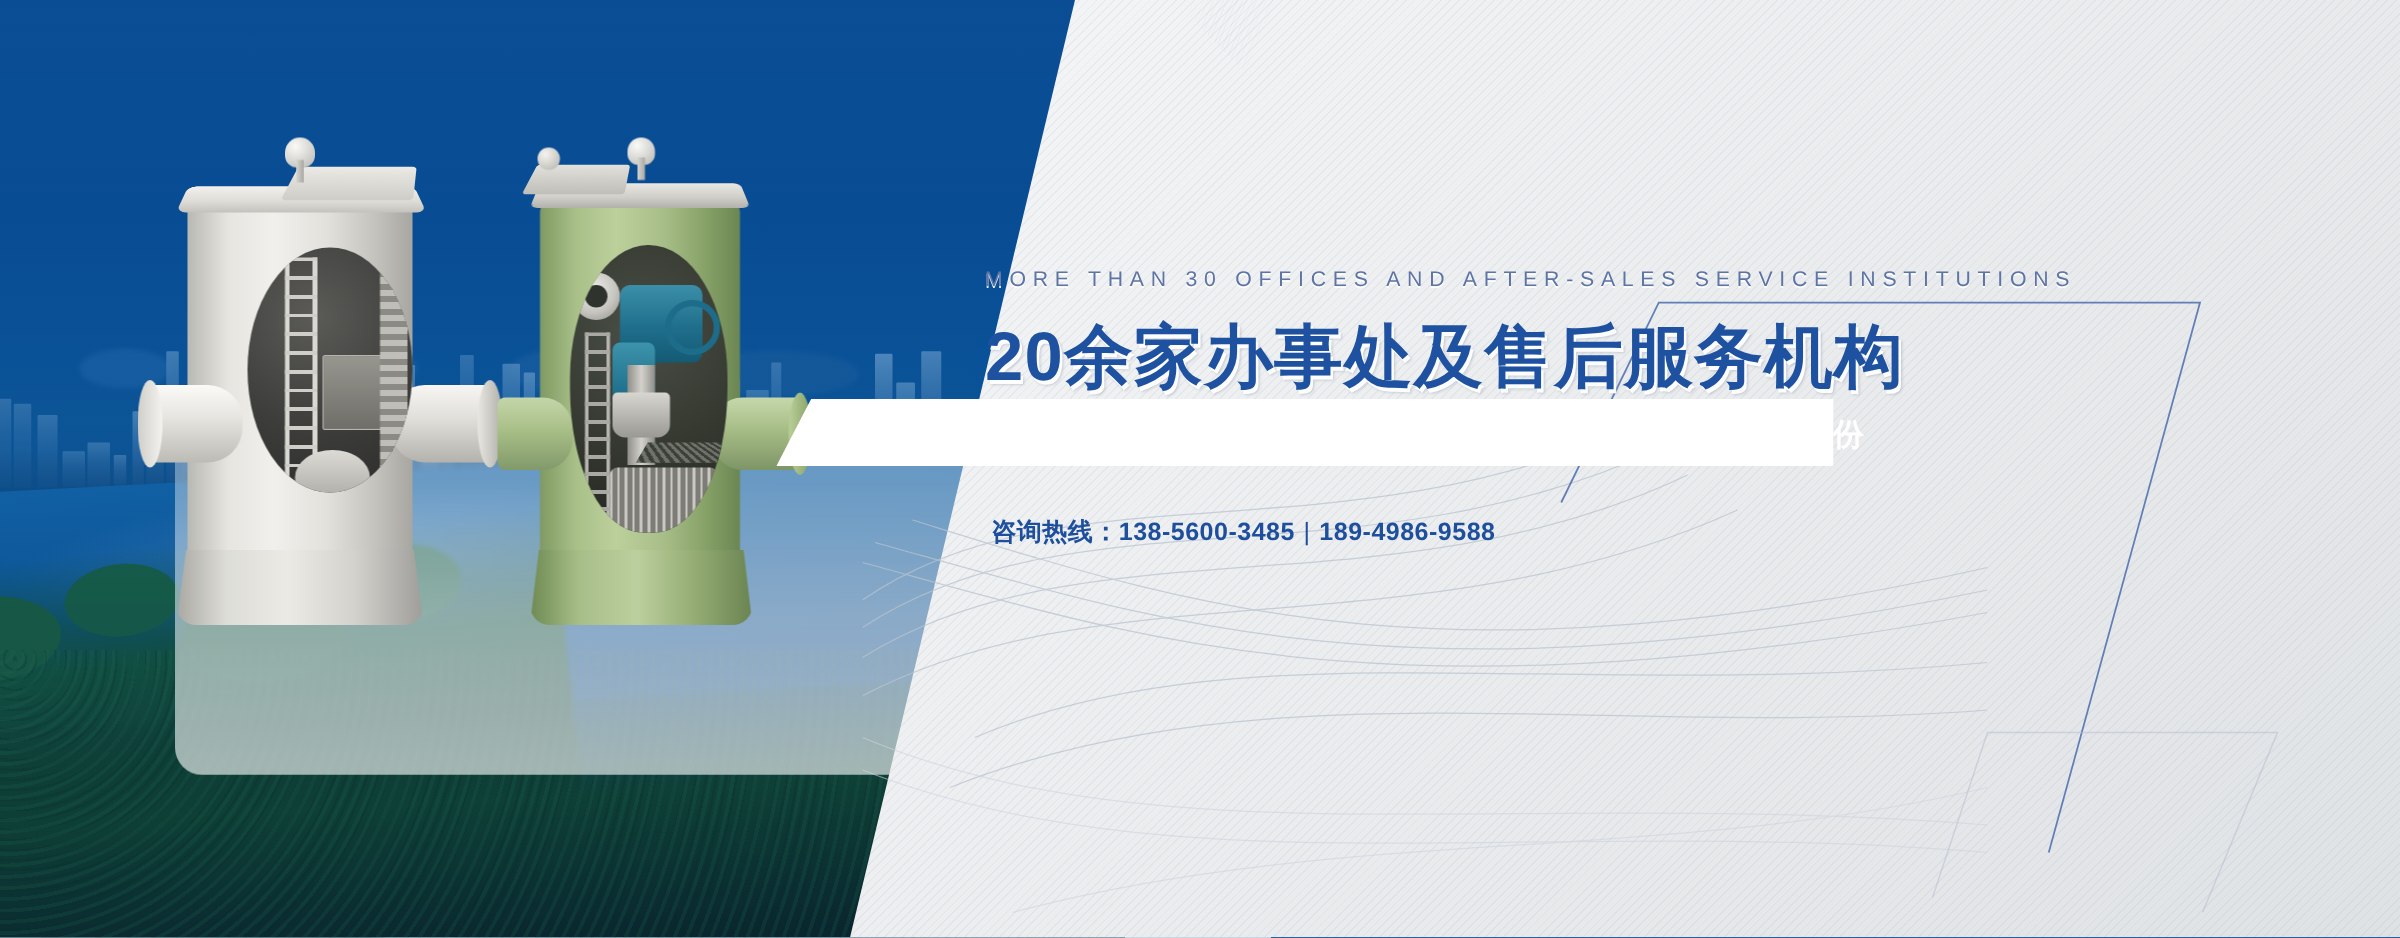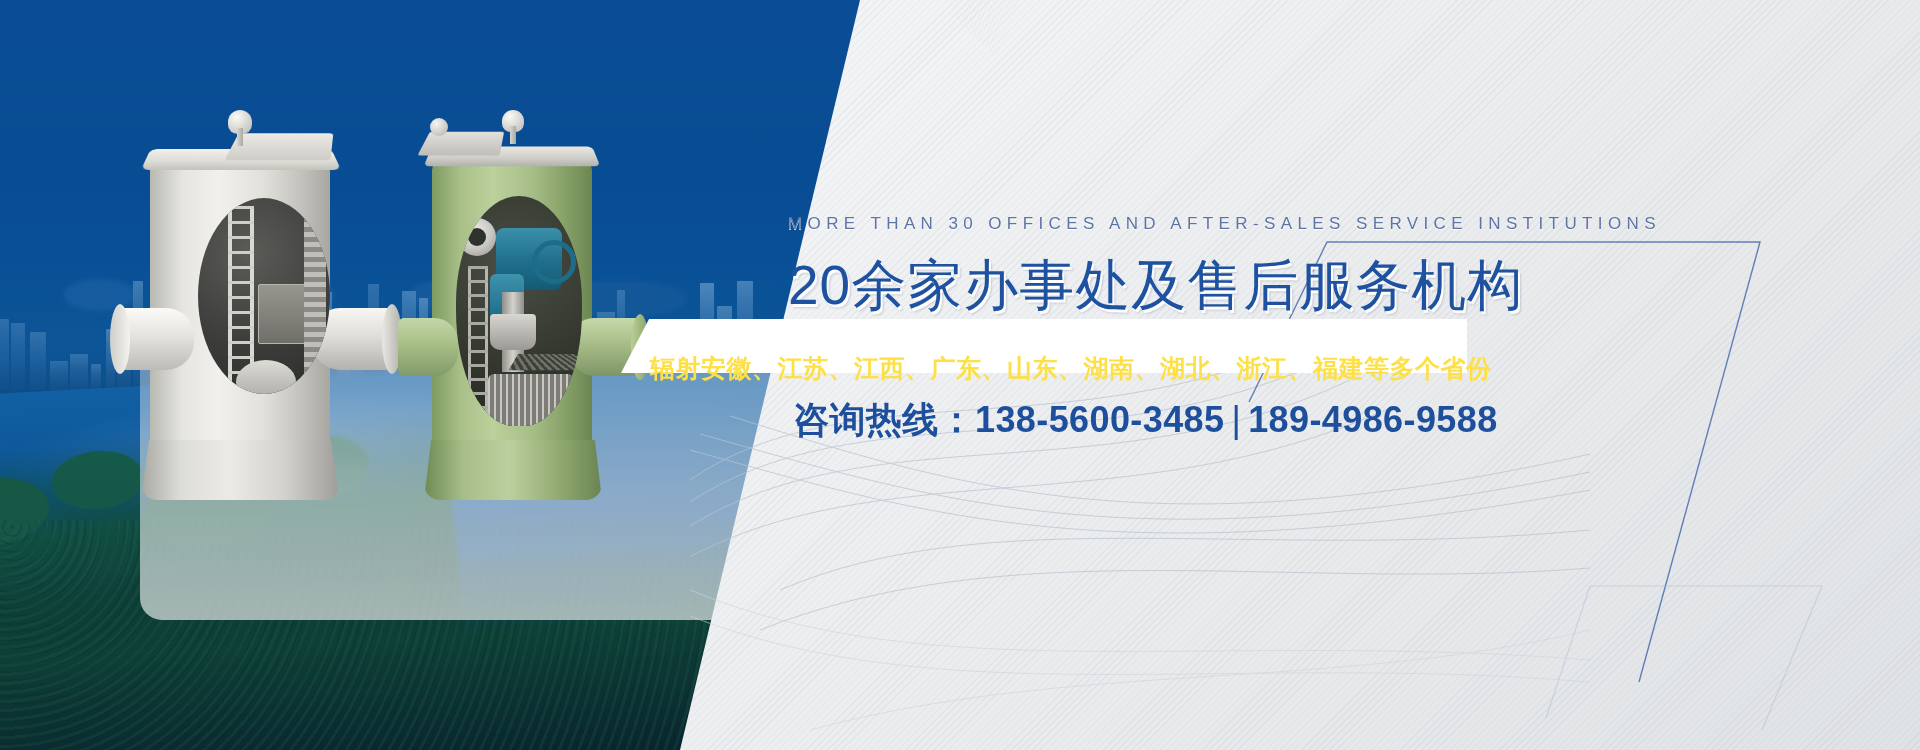--- a/index.html
+++ b/index.html
@@ -327,38 +327,38 @@
   
   .eyebrow{
     position:absolute;left:788px;top:214px;
     font-size:17px;letter-spacing:5.4px;
     color:#5d74a4;font-weight:400;
     white-space:nowrap;
     text-shadow:0 1px 0 rgba(255,255,255,.9);
   }
   .title{
     position:absolute;left:788px;top:249px;
-    font-size:55px;font-weight:400;letter-spacing:1px;
+    font-size:55px;font-weight:700;letter-spacing:1px;
     color:#1e52a0;white-space:nowrap;
     text-shadow:2px 3px 0 rgba(255,255,255,.95), 3px 4px 2px rgba(120,130,150,.30);
   }
   .band{
     position:absolute;left:621px;top:319px;width:846px;height:54px;
     background:#ffffff;
     clip-path:polygon(28px 0,846px 0,846px 54px,0 54px);
     box-shadow:0 2px 6px rgba(60,80,110,.12);
   }
   .bandtext{
     position:absolute;left:650px;top:331px;
     font-size:25px;font-weight:700;letter-spacing:.5px;
-    color:#fde047;white-space:nowrap;margin-top:21px;
+    color:#ffffff;white-space:nowrap;
   }
   .hotline{
-    position:absolute;left:793px;top:396px;
-    font-size:36px;font-weight:700;letter-spacing:.4px;
+    position:absolute;left:793px;top:412px;
+    font-size:20px;font-weight:700;letter-spacing:.4px;
     color:#1d4f9c;white-space:nowrap;
   }
   .hotline .sep{color:#1d4f9c;padding:0 7px;font-weight:400;}
 </style>
 </head>
 <body>
 
 <div class="banner">
 
   <div class="scene">

